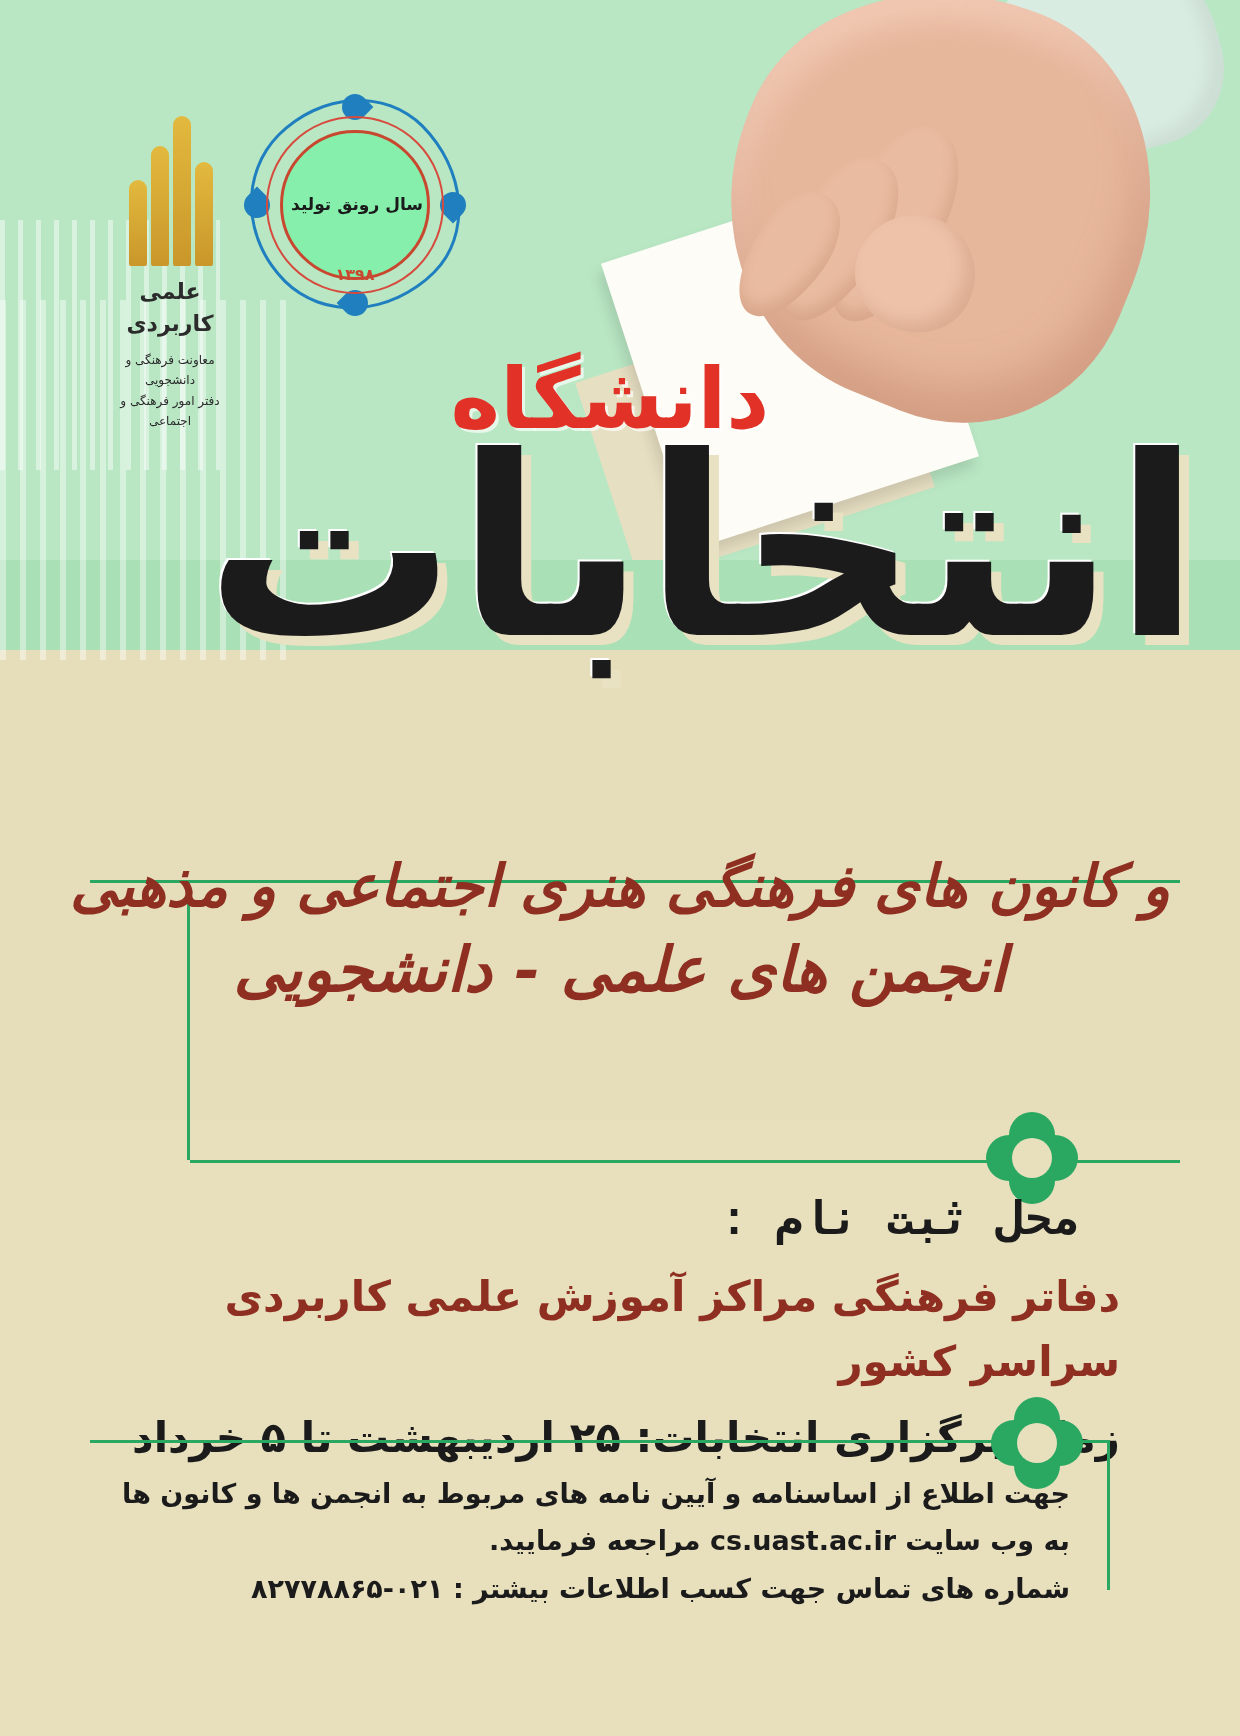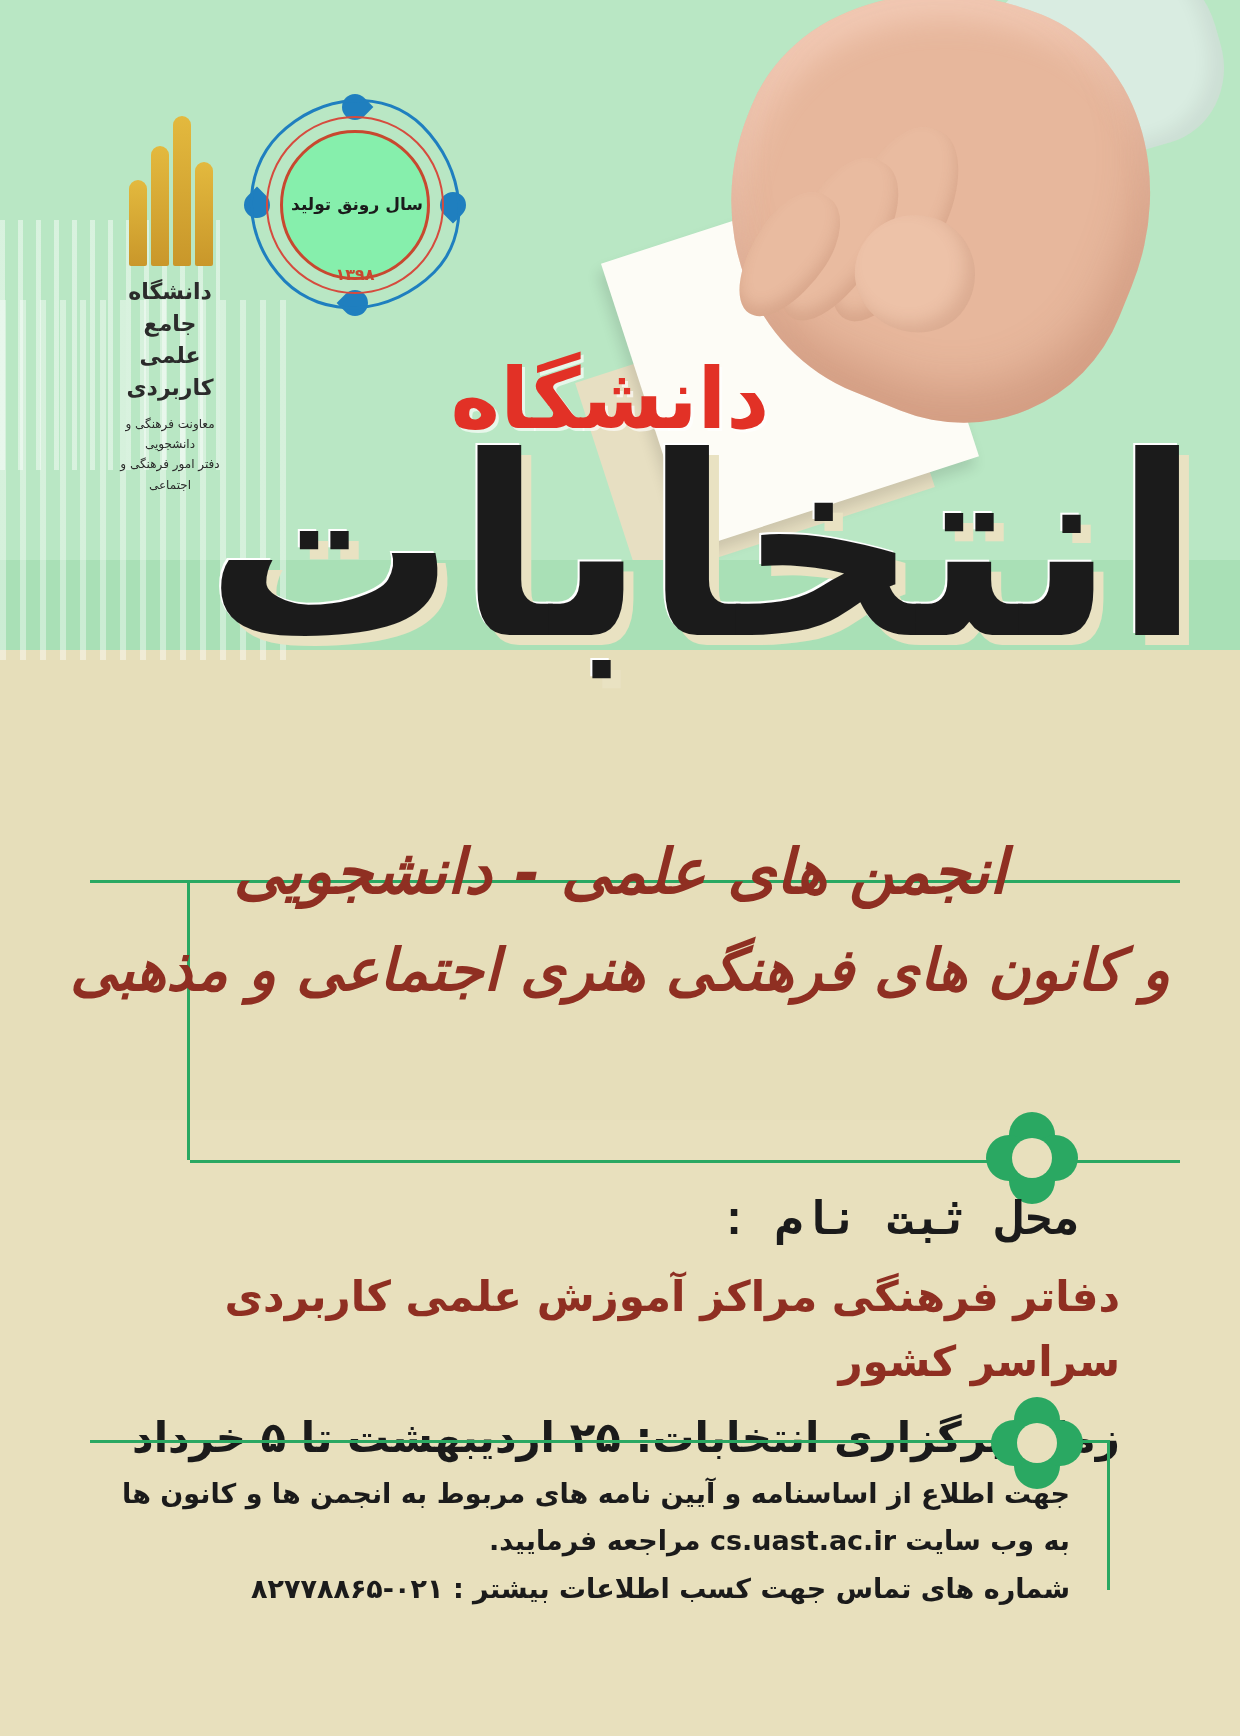--- a/index.html
+++ b/index.html
@@ -418,21 +418,20 @@
   </div>
 
   <div class="logo-uast">
     <div class="logo-mark">
       <span></span>
         <span></span>
         <span></span>
         <span></span>
     </div>
     <div class="logo-title">
-      <div>دانشگاه جامع</div>
       <div>علمی کاربردی</div>
     </div>
     <div class="logo-sub">
       <div>معاونت فرهنگی و دانشجویی</div>
       <div>دفتر امور فرهنگی و اجتماعی</div>
     </div>
   </div>
 
   <div class="seal">
     <div class="petal p1"></div>
@@ -448,22 +447,22 @@
   </div>
 
   <div class="kicker">دانشگاه</div>
   <div class="headline">انتخابات</div>
 
   <div class="rule-h"></div>
   <div class="rule-v"></div>
   <div class="rule-h2"></div>
 
   <div class="script-wrap">
+    <div class="script-line script-2">و کانون های فرهنگی هنری اجتماعی و مذهبی</div>
     <div class="script-line script-1">انجمن های علمی - دانشجویی</div>
-    <div class="script-line script-2">و کانون های فرهنگی هنری اجتماعی و مذهبی</div>
   </div>
 
   <div class="quatrefoil q-top">
     <i></i>
       <i></i>
       <i></i>
       <i></i>
       <em></em>
   </div>
 

